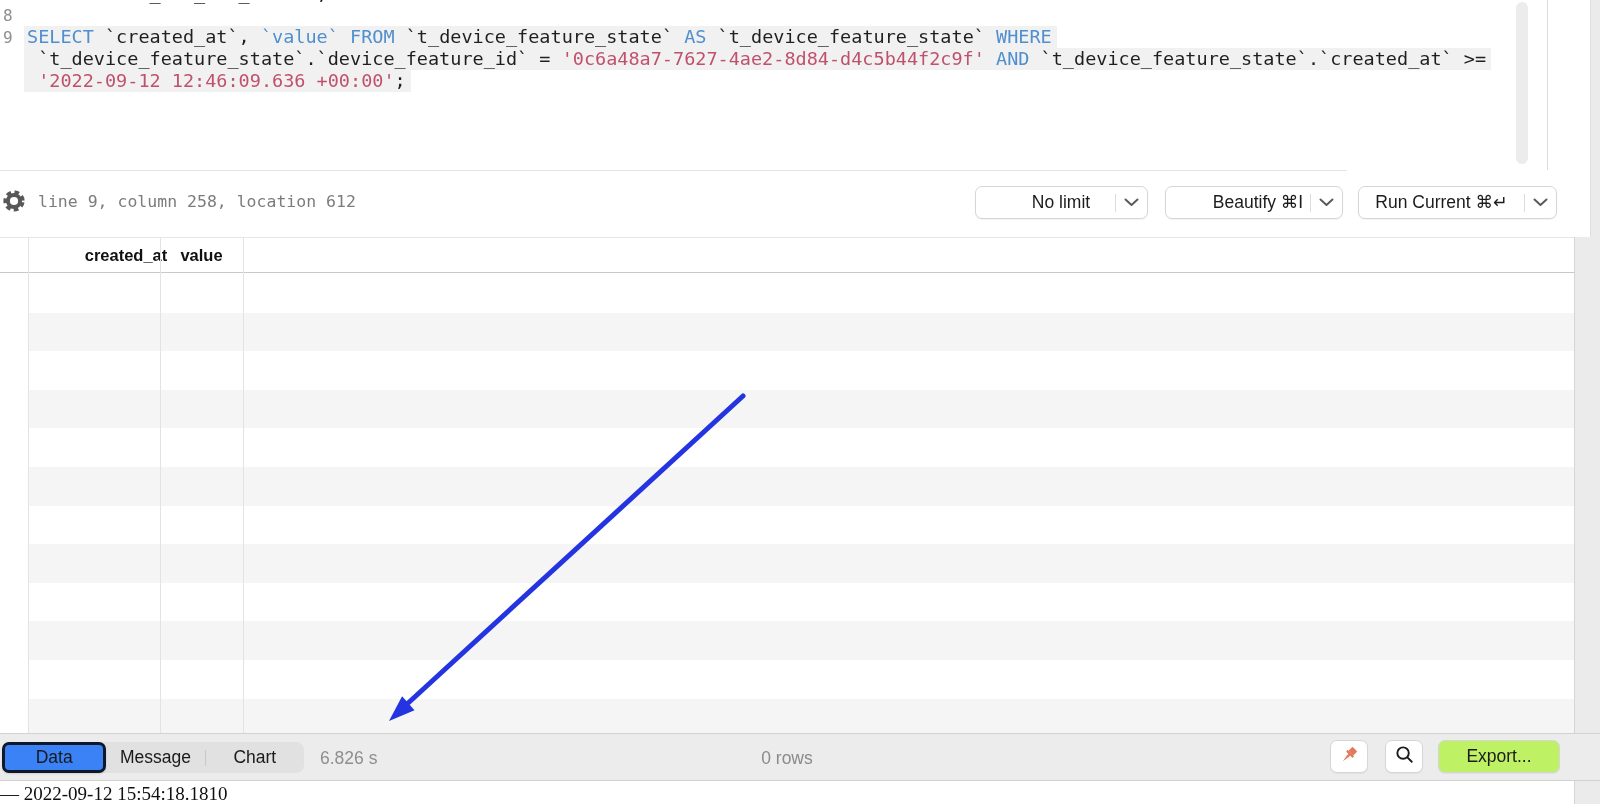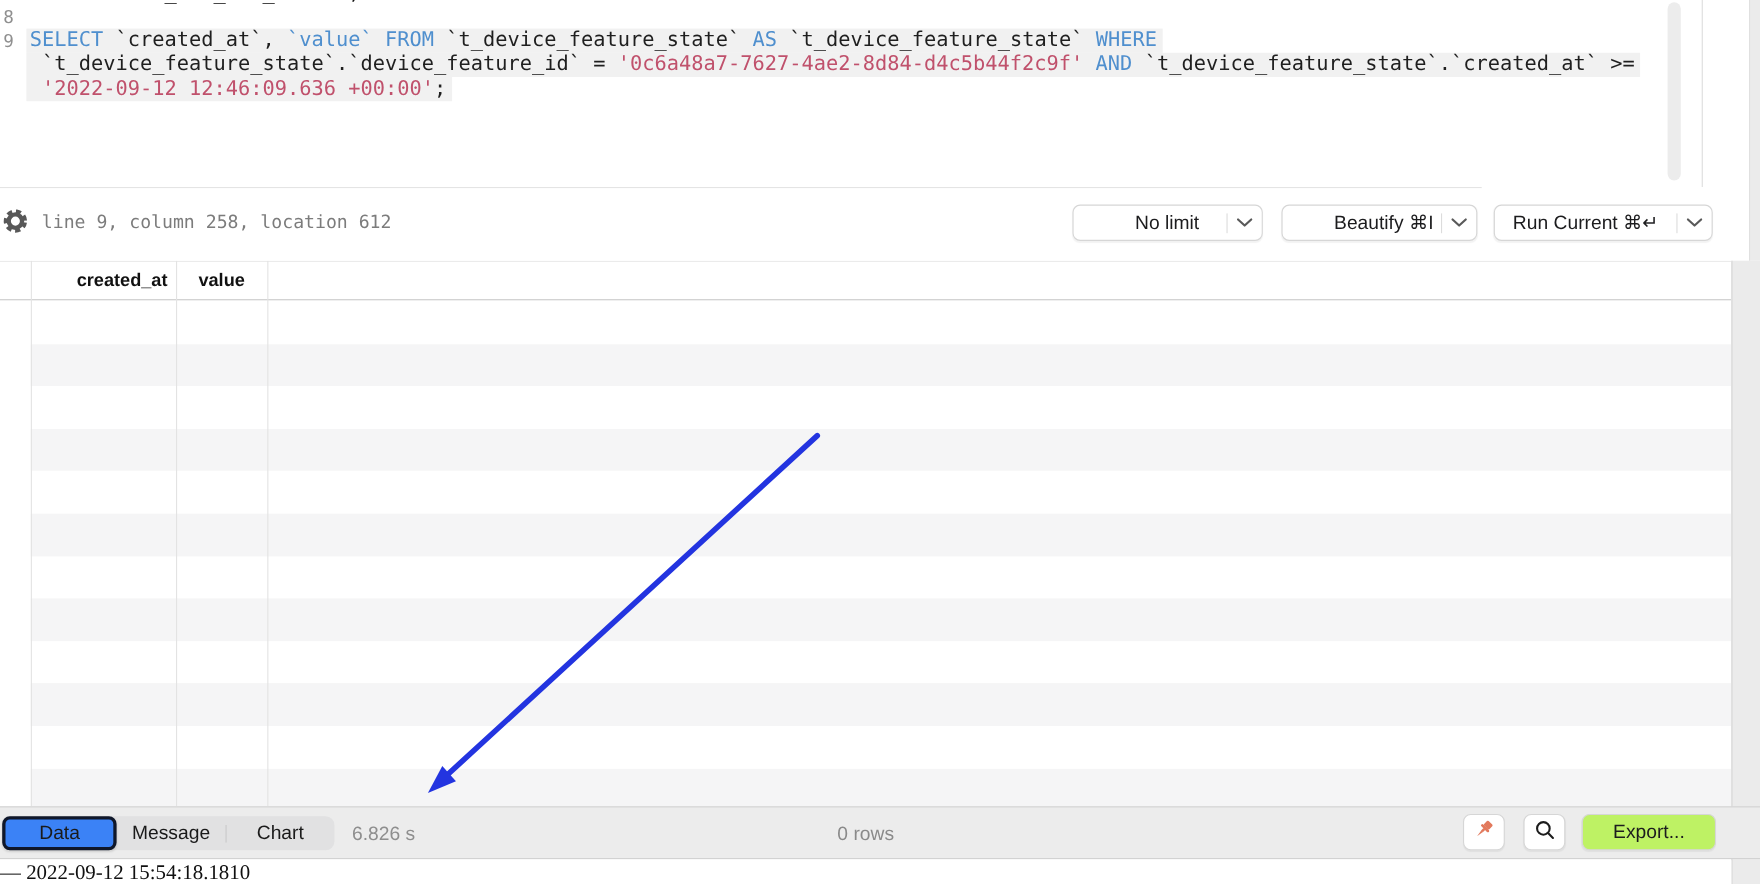--- a/index.html
+++ b/index.html
@@ -42,21 +42,21 @@
   .tp-btn .chev { width:31px; display:flex; align-items:center; justify-content:center; }
   #btn-limit    { left:975px;  width:173px;padding-left:31px; }
   #btn-beautify { left:1165px; width:178px;padding-left:40px; }
   #btn-run      { left:1358px; width:199px; }
   
   #table-area { position:absolute; left:0; top:237px; width:1574px; height:496px; background:#fff; overflow:hidden; }
   #table-header { position:absolute; left:0; top:0; width:100%; height:36px; background:#fff;
     border-top:1px solid #e6e6e6; border-bottom:1px solid #c9c9c9; }
   .hcell { position:absolute; top:0; height:35px; line-height:35px; text-align:center;
     font-size:16.5px; font-weight:700; color:#111; cursor:pointer; }
-  #hc1 { left:25px; width:132px;padding-left:40px; }
+  #hc1 { left:40px; width:132px;padding-left:40px; }
   #hc2 { left:160px; width:83px; }
   #table-body { position:absolute; left:28px; top:37px; right:0; bottom:0; }
   .trow { height:38.6px; background:#fff; }
   .trow.striped { background:#f5f5f6; }
   .vline { position:absolute; top:0; width:1px; height:496px; background:#e3e3e3; }
   #vl1 { left:28px; } #vl2 { left:160px; } #vl3 { left:243px; }
   #strip-right { position:absolute; left:1574px; top:237px; width:26px; height:567px;
     background:#ebebeb; border-left:1px solid #d5d5d5; }
   
   #bottom-bar { position:absolute; left:0; top:733px; width:1600px; height:48px; background:#ececec;

